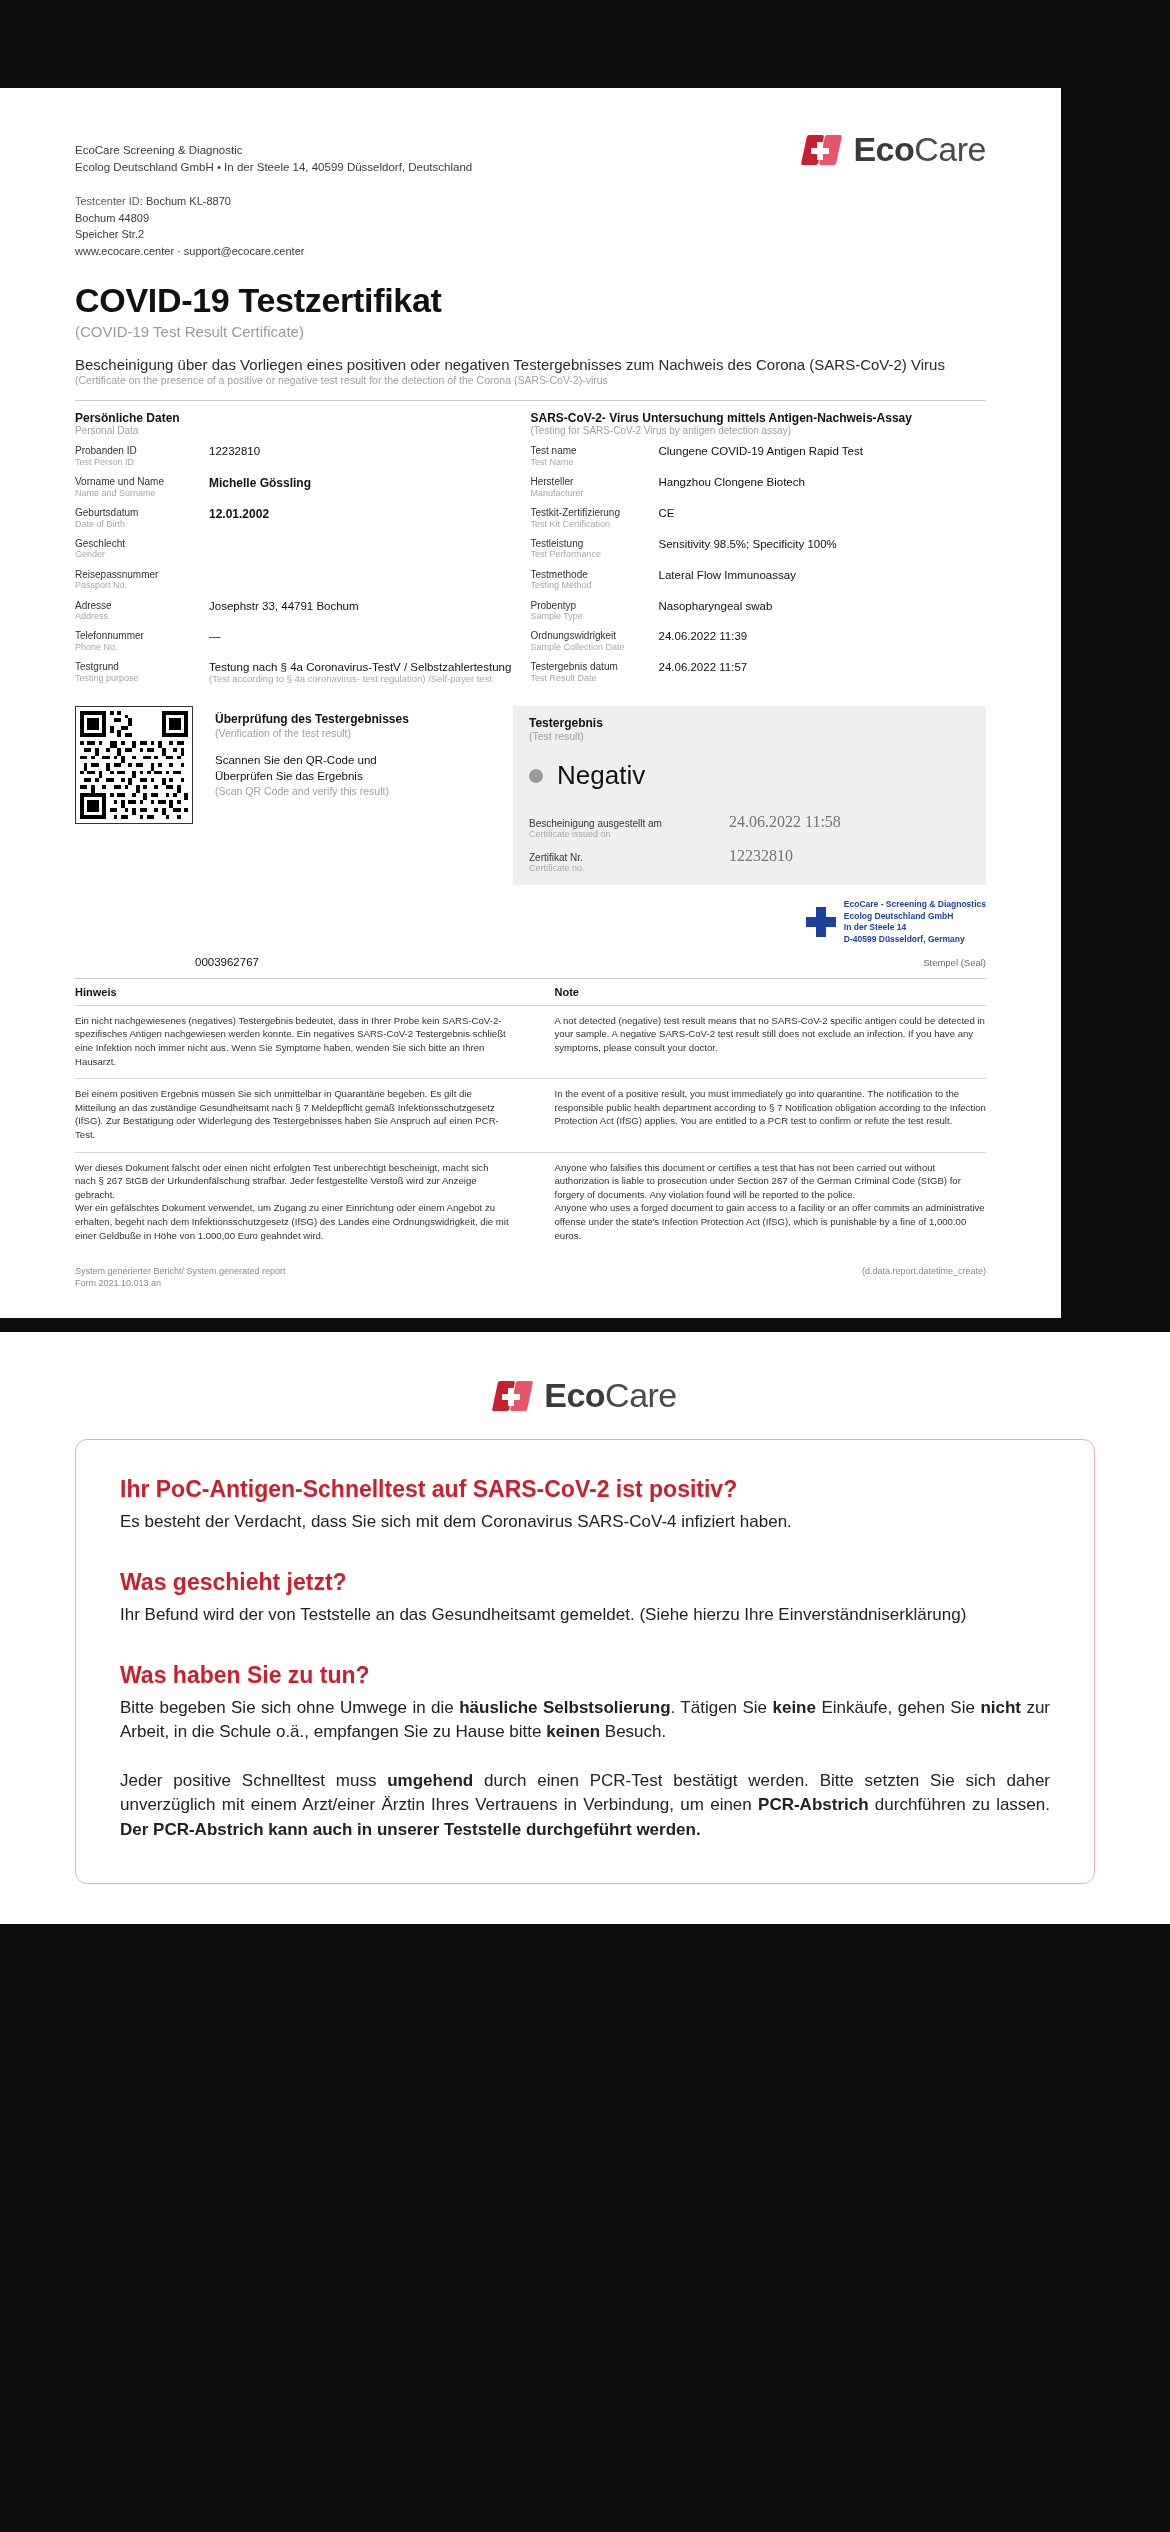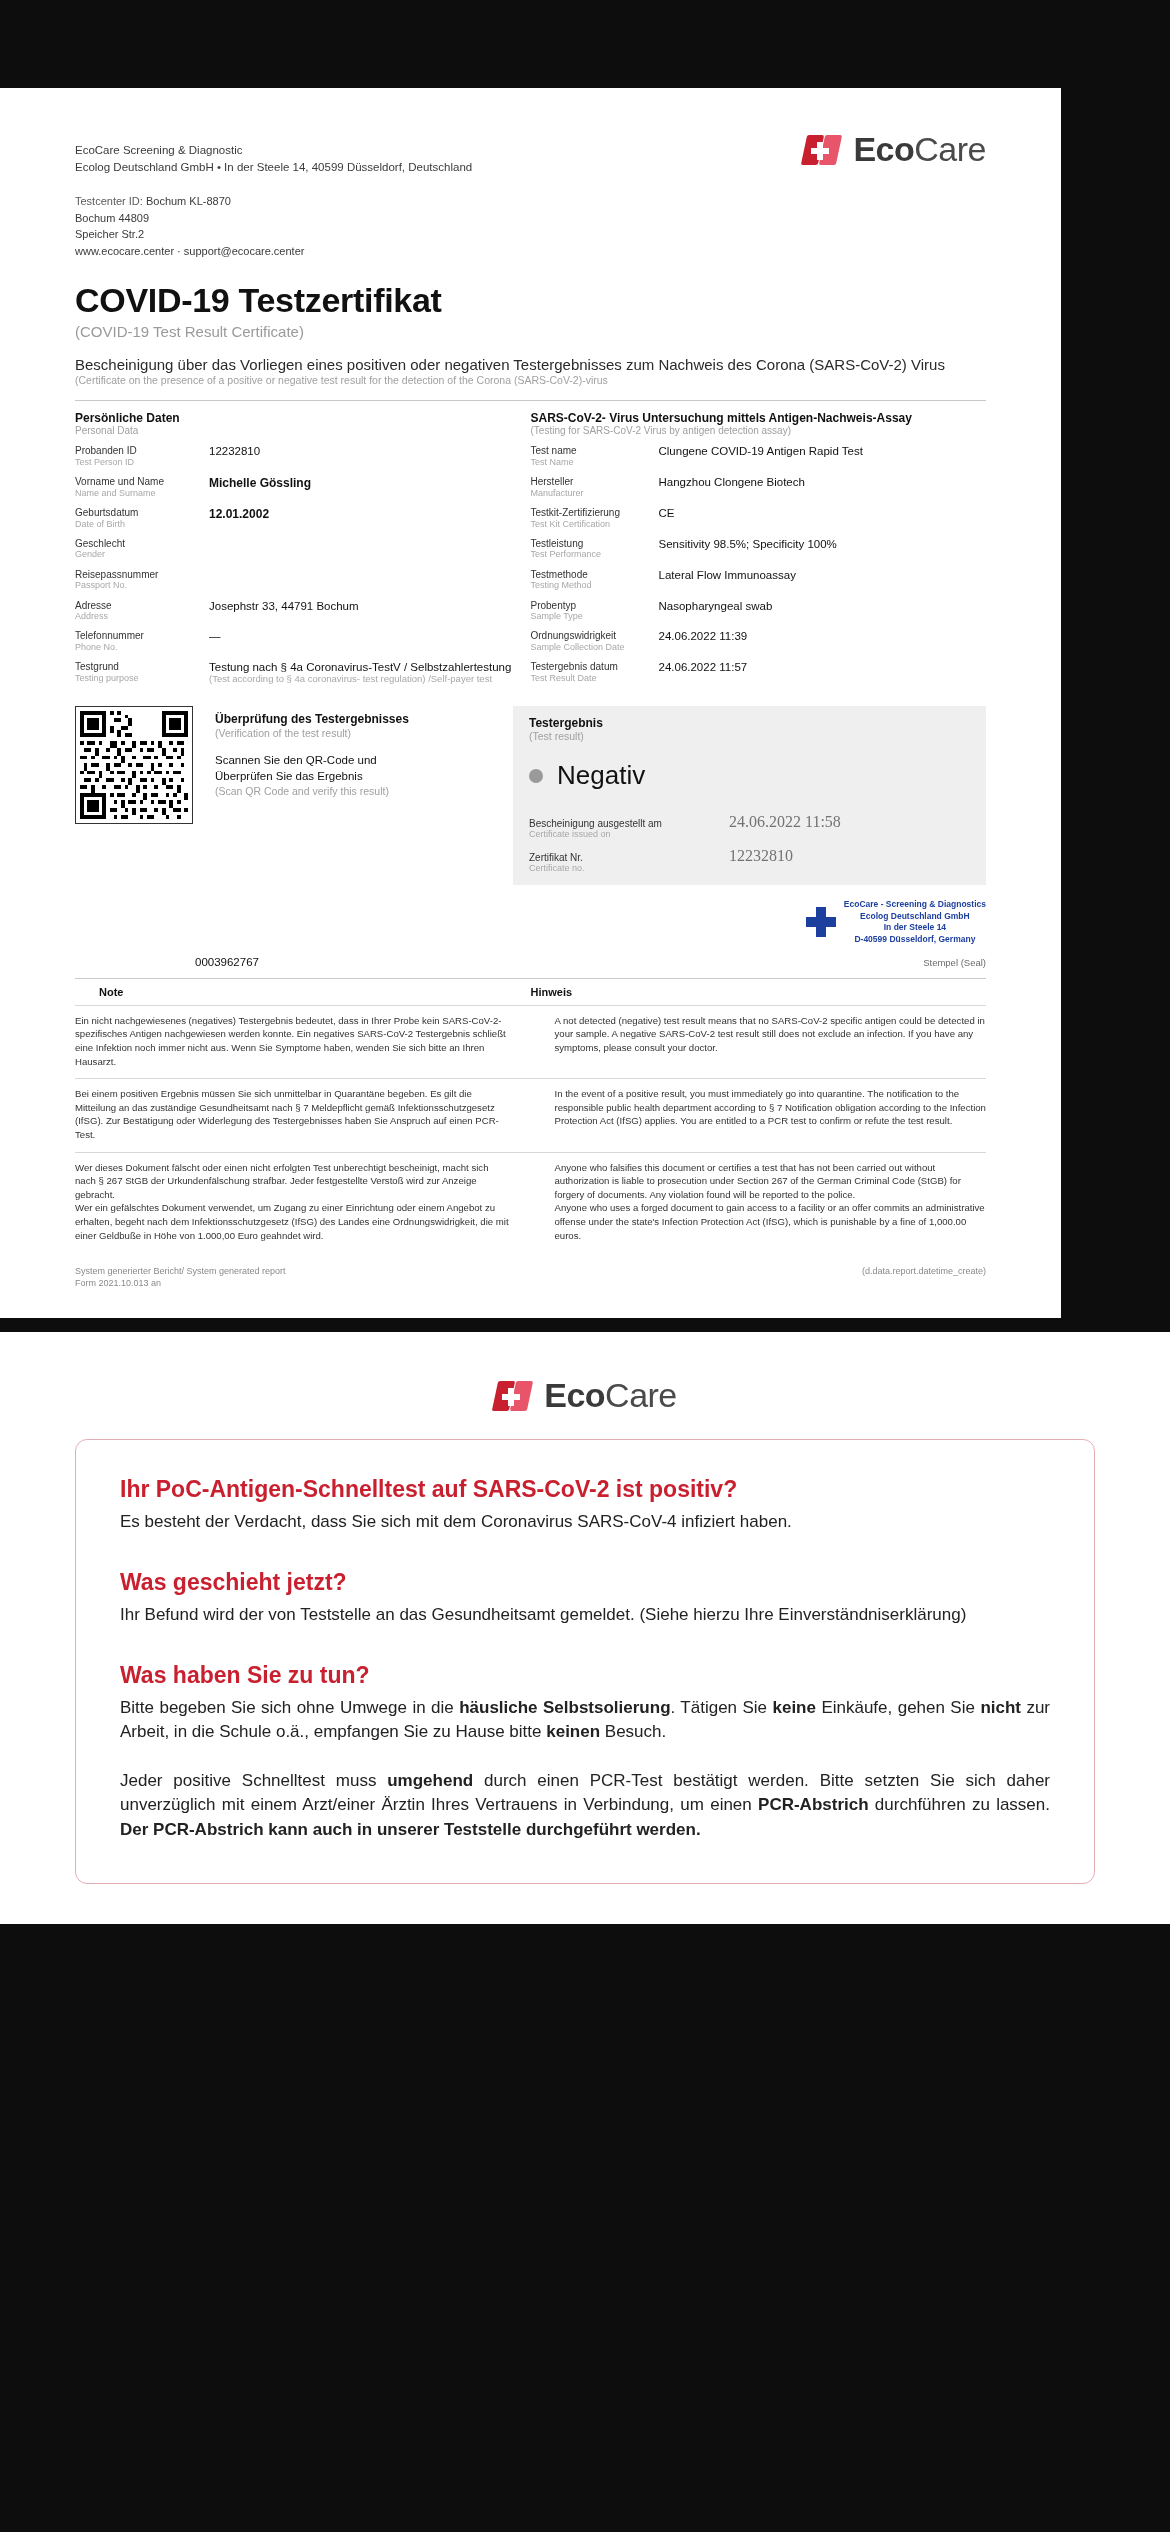--- a/index.html
+++ b/index.html
@@ -93,21 +93,21 @@
   .sigimg { height:42px; width:120px; }
   .signame { font-size:11.5px; color:#111; margin-top:4px; }
   .sigrole { font-size:9.5px; color:#9a9a9a; margin-top:2px; }
   .sigmid { flex:1; text-align:left; padding-left:120px; font-size:11.5px; color:#111; }
   .sigright { text-align:right; }
   .stamp { display:flex; align-items:center; gap:8px; justify-content:flex-end; }
   .stamp-cross { width:30px; height:30px; position:relative; }
   .stamp-cross:before,.stamp-cross:after { content:""; position:absolute; background:#1d3f9e; }
   .stamp-cross:before { left:10px; top:0; width:10px; height:30px; }
   .stamp-cross:after { left:0; top:10px; width:30px; height:10px; }
-  .stamp-txt { font-size:8.5px; color:#1d3f9e; font-weight:700; line-height:1.35; text-align:center; }
+  .stamp-txt { font-size:8.5px; color:#1d3f9e; font-weight:700; line-height:1.35; text-align:left; }
   .seal-label { font-size:9.5px; color:#6a6a6a; margin-top:12px; text-align:right; }
 
   
   .notes { margin-top:4px; border-top:1px solid #c9c9c9; }
   .noterow { display:flex; border-bottom:1px solid #d8d8d8; }
   .noterow:last-child { border-bottom:0; }
   .notecell { width:50%; padding:8px 20px 10px 0; font-size:9.6px; line-height:1.42; color:#333; }
   .notecell.r { padding-left:24px; padding-right:0; }
   .notehead { font-size:11px; font-weight:700; color:#111; padding:6px 0 6px 0; }
   .noterow.head .notecell { padding-bottom:4px; }
@@ -468,22 +468,22 @@
             <div>In der Steele 14</div>
             <div>D-40599 Düsseldorf, Germany</div>
           </div>
       </div>
       <div class="seal-label">Stempel (Seal)</div>
     </div>
   </div>
 
   <div class="notes">
     <div class="noterow head">
+      <div class="notecell notehead">Hinweis</div>
       <div class="notecell r notehead">Note</div>
-      <div class="notecell notehead">Hinweis</div>
     </div>
     <div id="note-rows">
         <div class="noterow">
           <div class="notecell" style="white-space: pre-line;">Ein nicht nachgewiesenes (negatives) Testergebnis bedeutet, dass in Ihrer Probe kein SARS-CoV-2-spezifisches Antigen nachgewiesen werden konnte. Ein negatives SARS-CoV-2 Testergebnis schließt eine Infektion noch immer nicht aus. Wenn Sie Symptome haben, wenden Sie sich bitte an Ihren Hausarzt.</div>
           <div class="notecell r" style="white-space: pre-line;">A not detected (negative) test result means that no SARS-CoV-2 specific antigen could be detected in your sample. A negative SARS-CoV-2 test result still does not exclude an infection. If you have any symptoms, please consult your doctor.</div>
         </div>
         <div class="noterow">
           <div class="notecell" style="white-space: pre-line;">Bei einem positiven Ergebnis müssen Sie sich unmittelbar in Quarantäne begeben. Es gilt die Mitteilung an das zuständige Gesundheitsamt nach § 7 Meldepflicht gemäß Infektionsschutzgesetz (IfSG). Zur Bestätigung oder Widerlegung des Testergebnisses haben Sie Anspruch auf einen PCR-Test.</div>
           <div class="notecell r" style="white-space: pre-line;">In the event of a positive result, you must immediately go into quarantine. The notification to the responsible public health department according to § 7 Notification obligation according to the Infection Protection Act (IfSG) applies. You are entitled to a PCR test to confirm or refute the test result.</div>
         </div>

